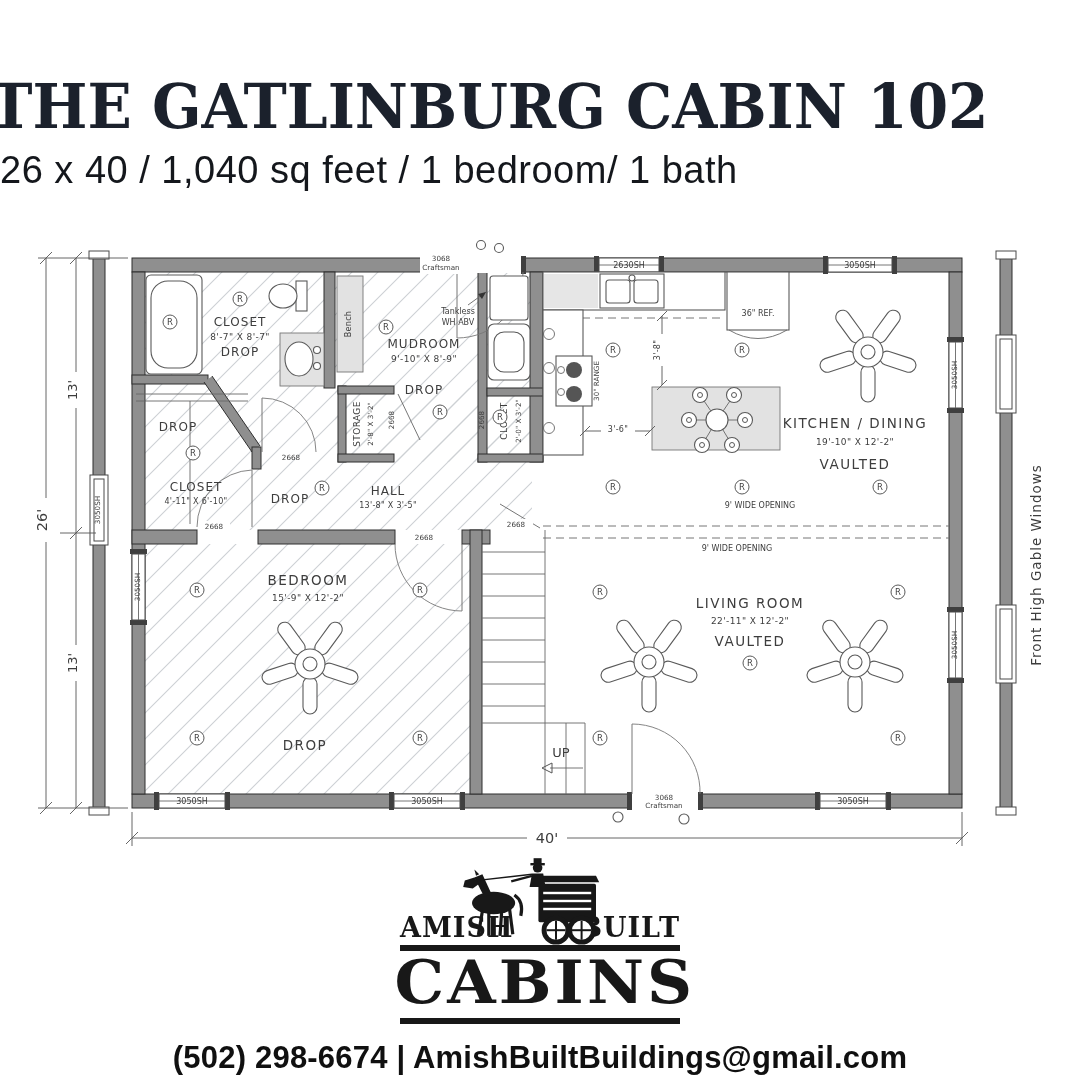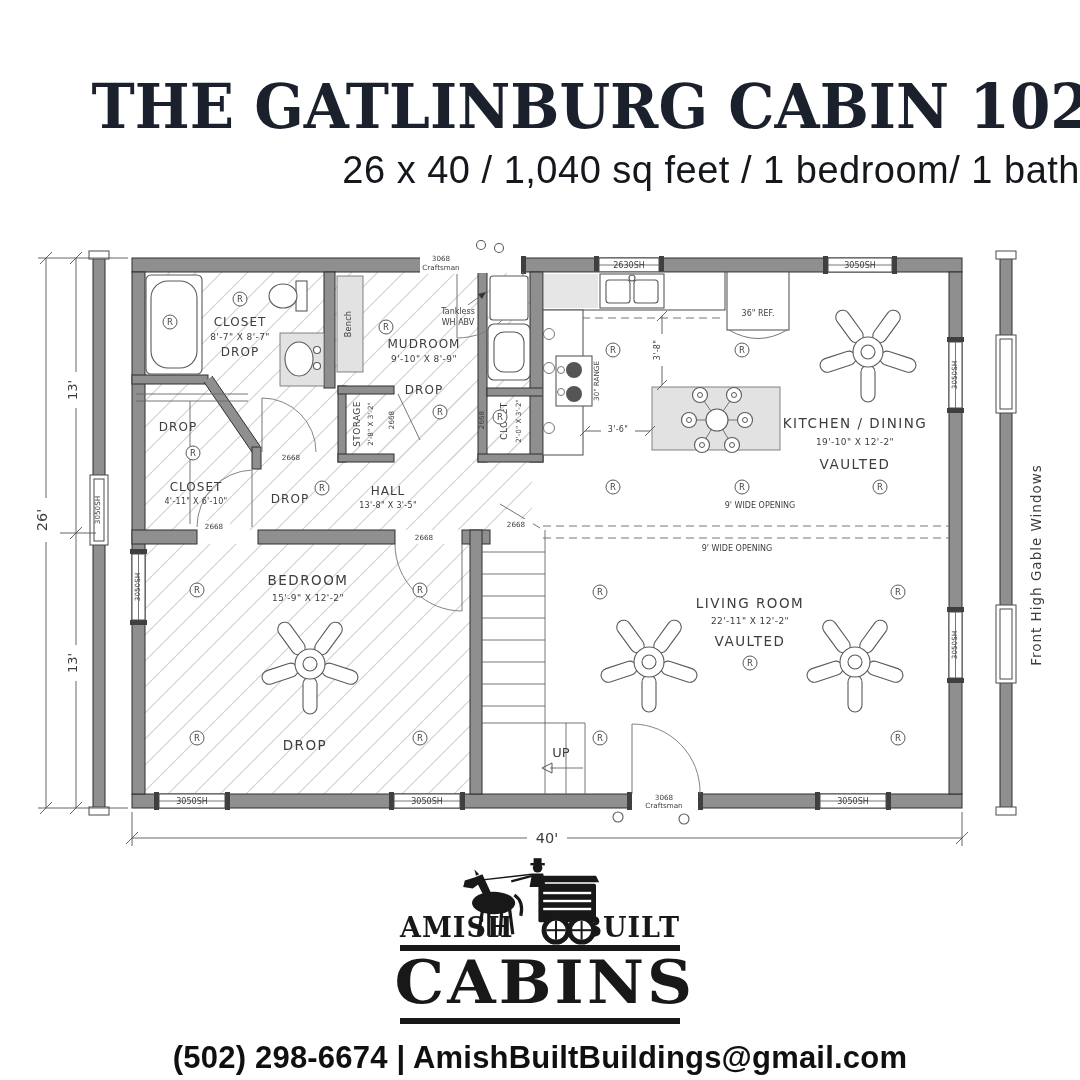--- a/index.html
+++ b/index.html
@@ -1,20 +1,20 @@
 <!DOCTYPE html>
 <html><head>
 <meta charset="utf-8">
 <style>
   html,body{margin:0;padding:0;width:1080px;height:1080px;background:#fff;overflow:hidden;}
   body{font-family:"Liberation Sans","DejaVu Sans",sans-serif;position:relative;}
-  .header{position:absolute;top:72px;left:0;width:1080px;text-align:right;}
+  .header{position:absolute;top:72px;left:0;width:1080px;text-align:left;}
   .title{font-family:"DejaVu Serif","Liberation Serif",serif;font-weight:900;font-size:57px;
          letter-spacing:0px;color:#1b212c;transform:scale(1.02,1.08);}
-  .subtitle{margin-top:10px;font-size:38px;color:#14171c;letter-spacing:0.5px;margin-left:36px;}
+  .subtitle{margin-top:10px;font-size:38px;color:#14171c;letter-spacing:0.5px;}
   svg#plan{position:absolute;left:0;top:0;width:1080px;height:1080px;}
   svg#plan text{fill:#3d3d3d;text-anchor:middle;font-family:"DejaVu Sans","Liberation Sans",sans-serif;}
   .rm{font-size:13.5px;letter-spacing:1.5px;}
   .rm2{font-size:12px;letter-spacing:1px;}
   .sz{font-size:9px;letter-spacing:0.4px;}
   .sz2{font-size:8px;letter-spacing:0.3px;}
   .lb{font-size:8px;}
   .lb7{font-size:7.2px;}
   .dim{font-size:14.5px;fill:#3a3a3a;}
   .dim2{font-size:13px;fill:#3a3a3a;}

